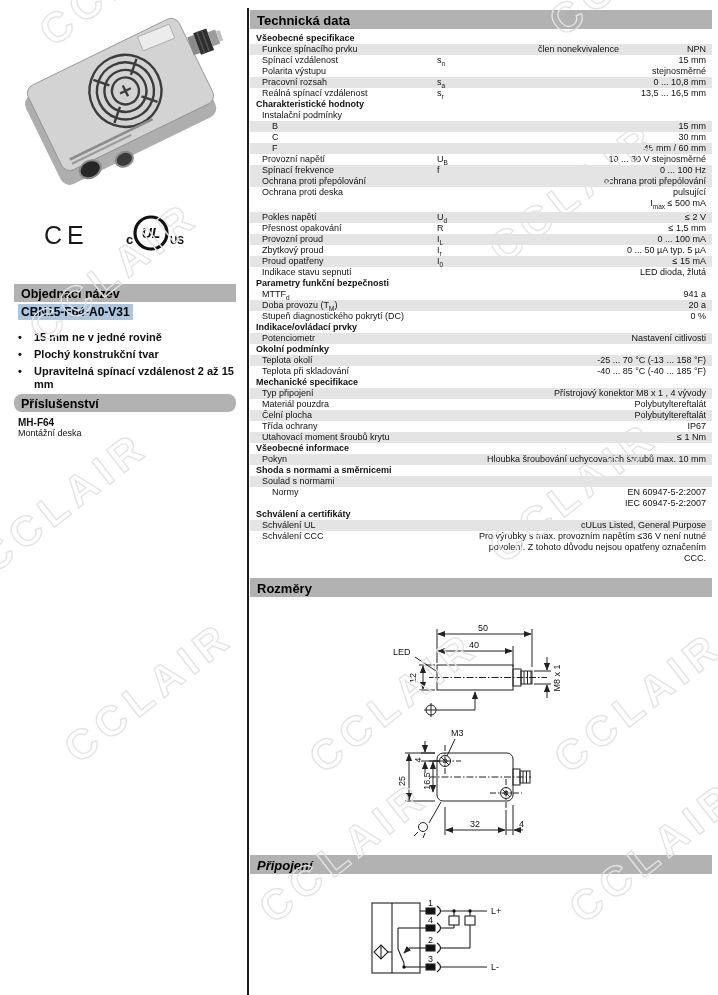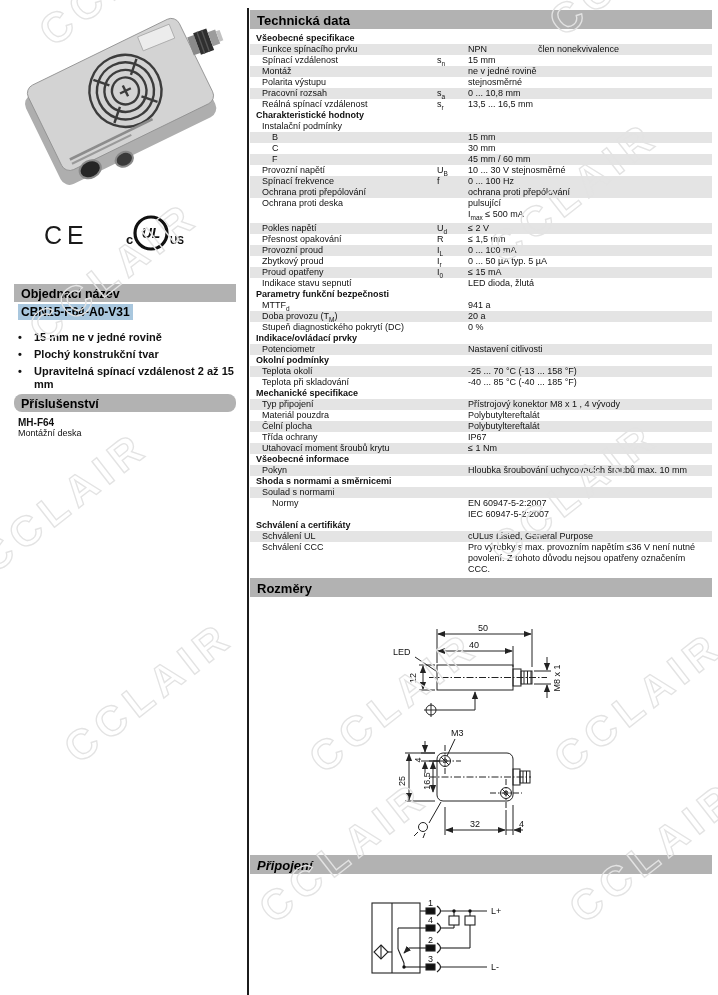--- a/index.html
+++ b/index.html
@@ -31,21 +31,21 @@
     font-size:12px;font-weight:bold;padding:1px 3px;z-index:3;
   }
   .bullets{position:absolute;left:18px;top:331px;width:216px;z-index:2;}
   .bullet{display:flex;font-size:11px;font-weight:bold;line-height:13px;margin-bottom:4px;}
   .bullet .dot{width:16px;flex:0 0 16px;}
   .acc-code{position:absolute;left:18px;top:417px;font-size:10px;font-weight:bold;z-index:2;}
   .acc-desc{position:absolute;left:18px;top:428px;font-size:9px;z-index:2;}
   
   #tech-table{position:absolute;left:250px;top:33px;width:462px;z-index:2;}
   .t-sec{font-weight:bold;font-size:9px;line-height:11px;padding-left:6px;}
-  .t-row{position:relative;font-size:9px;line-height:11px;min-height:11px;}
+  .t-row{position:relative;font-size:9px;line-height:11px;min-height:11px;text-align:right;}
   .t-row.shaded{background:#e4e4e4;}
   .t-label{position:absolute;left:12px;top:0;white-space:nowrap;}
   .t-label.ind2{left:22px;}
   .t-sym{position:absolute;left:187px;top:0;white-space:nowrap;}
   .t-val{margin-left:218px;max-width:238px;}
   .t-val2{position:absolute;left:288px;top:0;white-space:nowrap;}
   sub{font-size:6.5px;}
   
   #dim-drawings{position:absolute;left:250px;top:598px;width:462px;height:256px;z-index:2;}
   #wiring{position:absolute;left:250px;top:875px;width:462px;height:120px;z-index:2;}
@@ -151,24 +151,20 @@
     <div class="t-sec">Všeobecné specifikace</div>
     <div class="t-row shaded">
       <span class="t-label">Funkce spínacího prvku</span>
       <div class="t-val">NPN</div>
       <span class="t-val2">člen nonekvivalence</span>
     </div>
     <div class="t-row">
       <span class="t-label">Spínací vzdálenost</span>
       <span class="t-sym">s<sub>n</sub></span>
       <div class="t-val">15 mm</div>
-    </div>
-    <div class="t-row shaded">
-      <span class="t-label">Montáž</span>
-      <div class="t-val">ne v jedné rovině</div>
     </div>
     <div class="t-row">
       <span class="t-label">Polarita výstupu</span>
       <div class="t-val">stejnosměrné</div>
     </div>
     <div class="t-row shaded">
       <span class="t-label">Pracovní rozsah</span>
       <span class="t-sym">s<sub>a</sub></span>
       <div class="t-val">0 ... 10,8 mm</div>
     </div>

